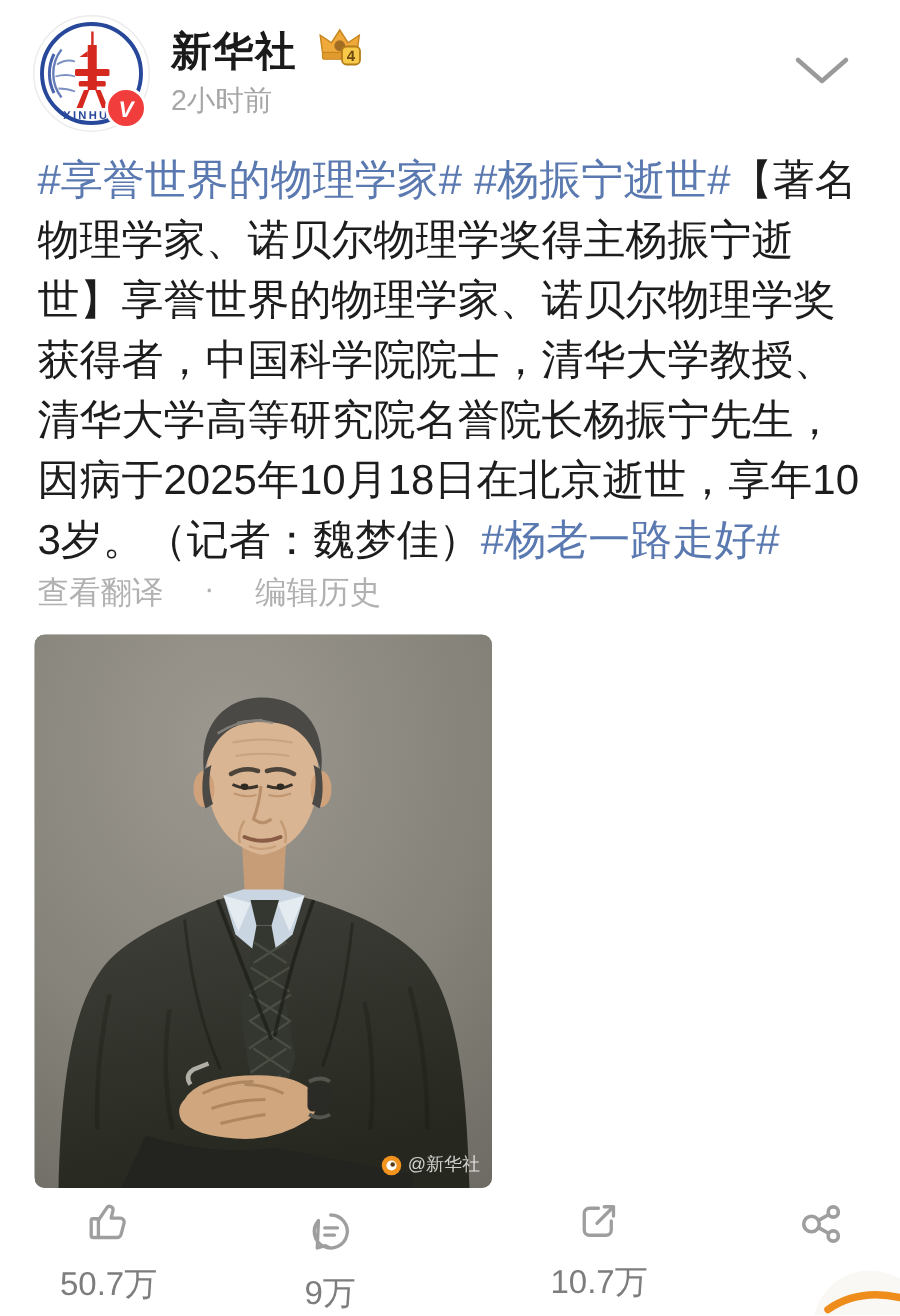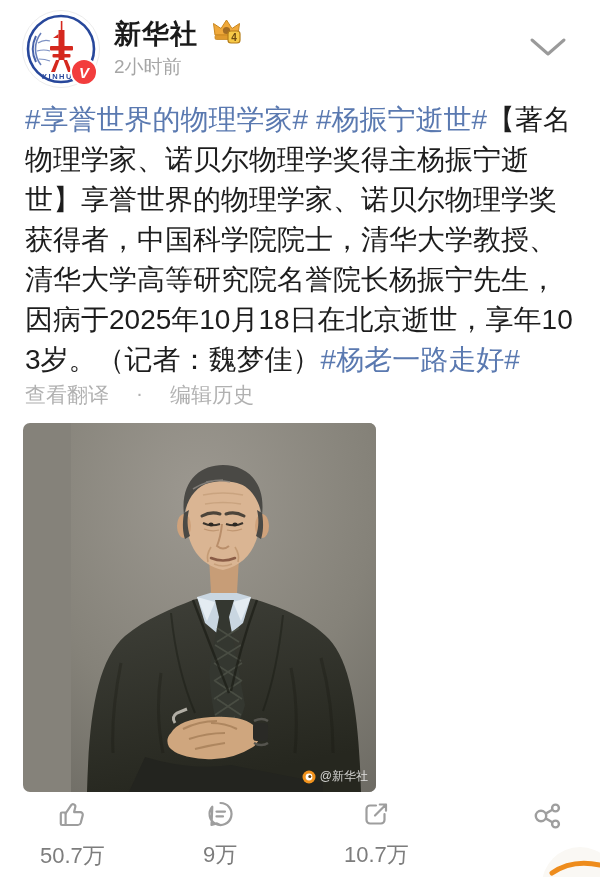--- a/index.html
+++ b/index.html
@@ -22,35 +22,35 @@
     font-size:28px;line-height:40px;color:#1d1d1d;
     word-break:break-all;
   }
   .hashtag{color:#5a79b0;cursor:pointer;}
   
   .post-meta{position:absolute;left:25px;top:381px;display:flex;gap:27px;font-size:21px;color:#b1b1b1;}
   .post-meta .link{cursor:pointer;}
   
   .photo{
     position:absolute;left:23px;top:423px;width:305px;height:369px;margin:0;
-    border-radius:7px;overflow:hidden;cursor:pointer;background:#85827a;padding-left:48px;
+    border-radius:7px;overflow:hidden;cursor:pointer;background:#85827a;
   }
   .photo svg{display:block;}
   .watermark{
     position:absolute;right:8px;bottom:7px;display:flex;align-items:center;gap:4px;
     font-size:12px;color:rgba(255,255,255,0.78);
   }
   .wm-icon{width:14px;height:14px;}
   
   .action-bar{position:absolute;left:0;top:800px;width:600px;height:77px;}
   .action{position:absolute;top:0;height:77px;display:flex;align-items:center;gap:11px;cursor:pointer;flex-direction:column;}
   .action .count{font-size:22px;color:#7d7d7d;}
   .act-like{left:40px;}
-  .act-comment{left:203px;}
-  .act-repost{left:344px;text-align:center;}
+  .act-comment{left:203px;justify-content:flex-end;}
+  .act-repost{left:367px;text-align:center;}
   .act-share{left:532px;}
   .aicon{display:block;}
   
   .float-frag{position:absolute;right:0;bottom:0;width:90px;height:40px;pointer-events:auto;cursor:pointer;}
 </style>
 </head>
 <body>
 
 <div class="page">
 

